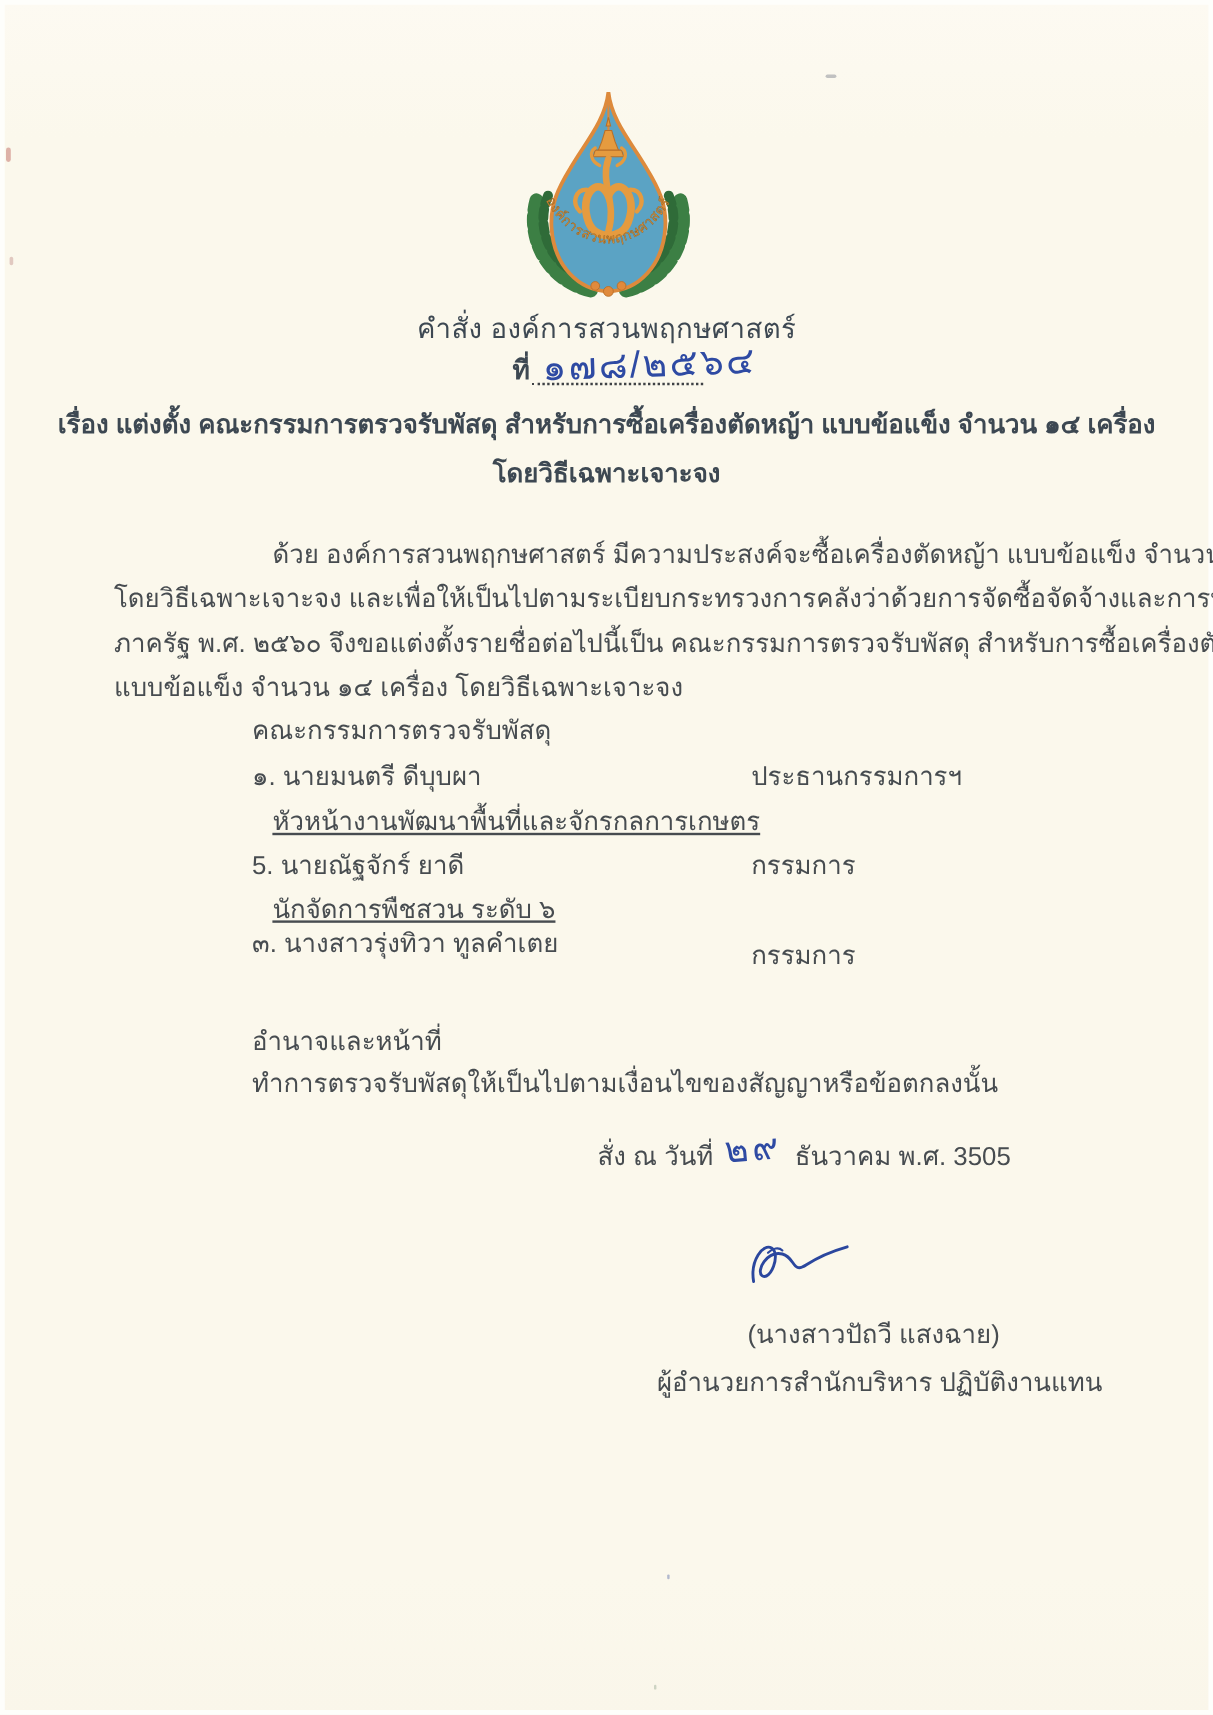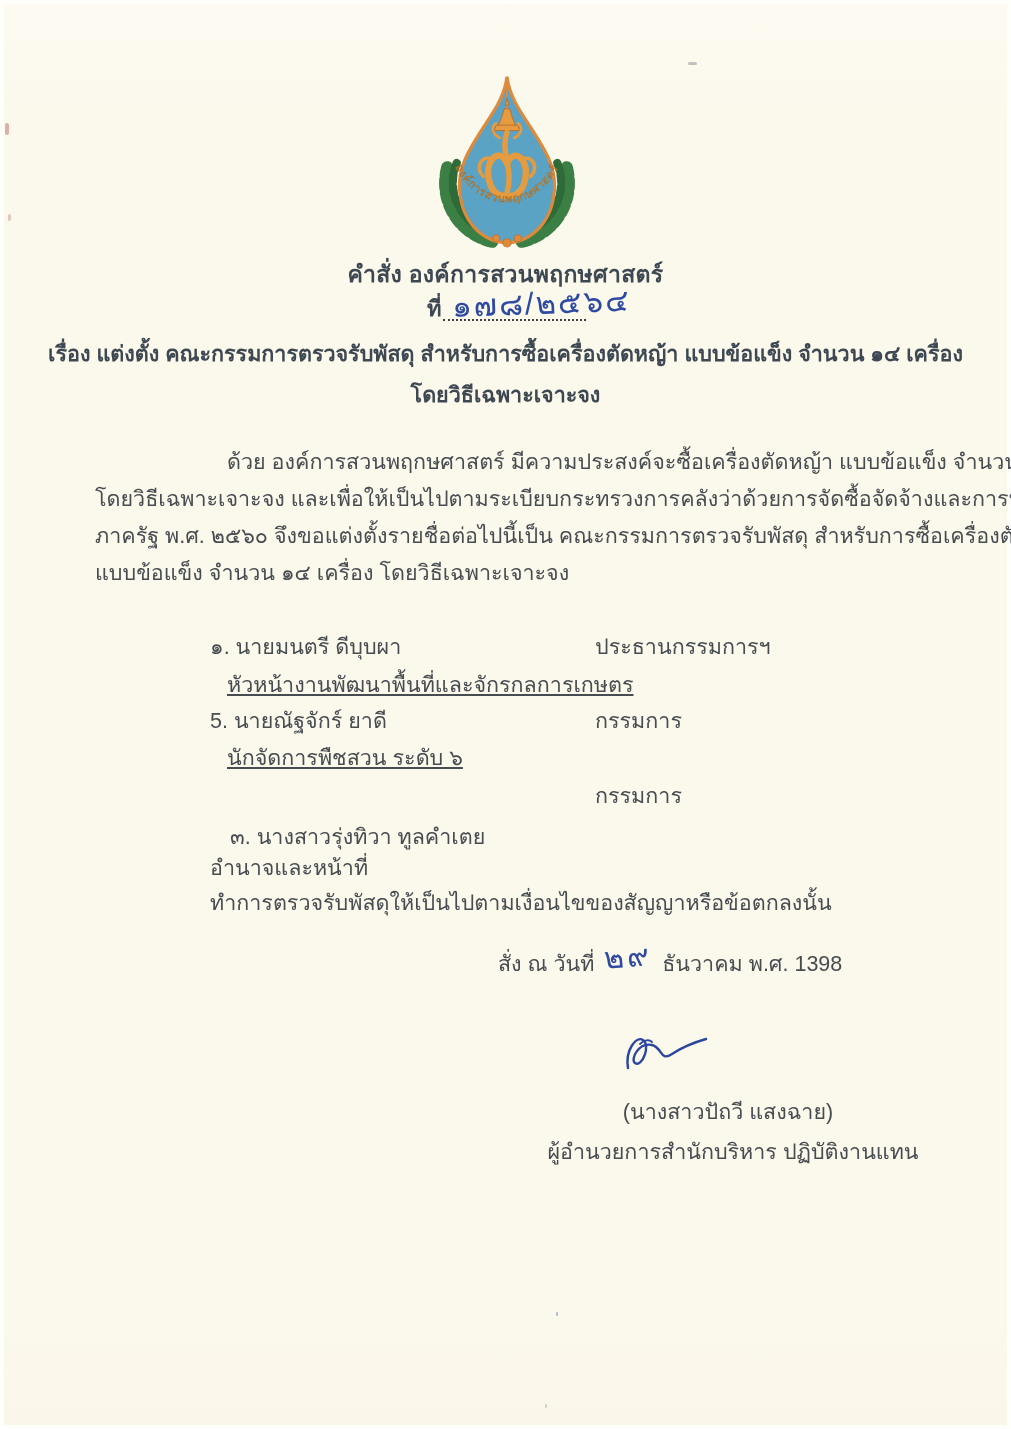--- a/index.html
+++ b/index.html
@@ -10,37 +10,37 @@
     background:
       linear-gradient(180deg,#fdfaf2 0%,#fbf8ec 8%,#fbf8ec 92%,#faf6ea 100%);
     box-shadow:inset 0 0 0 4px #fefefb;
     overflow:hidden;
     font-family:"Liberation Sans","DejaVu Sans",sans-serif;
     color:#474c50;
     font-size:21.5px;
   }
   .abs{position:absolute;}
   .center-line{left:0;width:1011px;text-align:center;}
-  .doc-title{top:256px;font-size:23px;font-weight:700;color:#3d4852;letter-spacing:.3px;}
+  .doc-title{top:256px;font-size:23px;font-weight:400;color:#3d4852;letter-spacing:.3px;}
   .number-row{top:290px;left:427px;white-space:nowrap;}
   .number-prefix{font-size:22px;font-weight:600;color:#3d4852;vertical-align:baseline;}
   .handwritten{
     font-size:31px;color:#2e4aa3;display:inline-block;
     transform:rotate(-2deg);letter-spacing:2px;line-height:1;
   }
   .number-hand{margin-left:10px;position:relative;top:-2px;}
   .dotted-line{top:319px;left:443px;width:143px;height:0;border-bottom:2px dotted #3f4245;}
   .subject{font-weight:600;color:#3d4852;}
   .subject1{top:336px;}
   .subject2{top:377px;}
   .para-line{left:95px;width:830px;white-space:nowrap;}
   .indent1{padding-left:132px;}
   .sec{left:210px;white-space:nowrap;}
   .pos{left:227px;white-space:nowrap;text-decoration:underline;}
-  .role{left:595px;white-space:nowrap;}
+  .role{left:626px;white-space:nowrap;}
   .date-row{top:946px;left:498px;white-space:nowrap;}
   .date-hand{font-size:30px;margin:0 10px;position:relative;top:-4px;transform:rotate(-5deg);letter-spacing:3px;}
   .sig-name{top:1094px;left:578px;width:300px;text-align:center;}
   .sig-title1{top:1134px;left:528px;width:410px;text-align:center;}
   .sig-title2{top:1172px;left:528px;width:410px;text-align:center;}
   .artifact{position:absolute;border-radius:2px;}
   .a1{left:688px;top:62px;width:9px;height:3px;background:#8f949b;opacity:.55;}
   .a2{left:5px;top:123px;width:4px;height:12px;background:#c4766f;opacity:.55;}
   .a3{left:8px;top:214px;width:3px;height:7px;background:#c79a94;opacity:.5;}
   .a4{left:556px;top:1312px;width:2px;height:4px;background:#6a7ab0;opacity:.5;}
@@ -101,37 +101,38 @@
   <div class="abs dotted-line"></div>
 
   <div class="abs center-line subject subject1">เรื่อง แต่งตั้ง คณะกรรมการตรวจรับพัสดุ สำหรับการซื้อเครื่องตัดหญ้า แบบข้อแข็ง จำนวน ๑๔ เครื่อง</div>
   <div class="abs center-line subject subject2">โดยวิธีเฉพาะเจาะจง</div>
 
   <div class="abs para-line indent1" style="top:444px;">ด้วย องค์การสวนพฤกษศาสตร์ มีความประสงค์จะซื้อเครื่องตัดหญ้า แบบข้อแข็ง จำนวน ๑๔ เครื่อง</div>
   <div class="abs para-line" style="top:481px;">โดยวิธีเฉพาะเจาะจง  และเพื่อให้เป็นไปตามระเบียบกระทรวงการคลังว่าด้วยการจัดซื้อจัดจ้างและการบริหารพัสดุ</div>
   <div class="abs para-line" style="top:518px;">ภาครัฐ พ.ศ. ๒๕๖๐  จึงขอแต่งตั้งรายชื่อต่อไปนี้เป็น  คณะกรรมการตรวจรับพัสดุ  สำหรับการซื้อเครื่องตัดหญ้า</div>
   <div class="abs para-line" style="top:555px;">แบบข้อแข็ง จำนวน ๑๔ เครื่อง โดยวิธีเฉพาะเจาะจง</div>
 
+  <div class="abs sec" style="top:591px;">คณะกรรมการตรวจรับพัสดุ</div>
 
   <div class="abs sec" style="top:629px;">๑. นายมนตรี ดีบุบผา</div>
   <div class="abs role" style="top:629px;">ประธานกรรมการฯ</div>
   <div class="abs pos" style="top:667px;">หัวหน้างานพัฒนาพื้นที่และจักรกลการเกษตร</div>
 
   <div class="abs sec" style="top:703px;">5. นายณัฐจักร์ ยาดี</div>
   <div class="abs role" style="top:703px;">กรรมการ</div>
   <div class="abs pos" style="top:740px;">นักจัดการพืชสวน ระดับ ๖</div>
 
-  <div class="abs sec" style="top:819px;margin-left:20px;">๓. นางสาวรุ่งทิวา ทูลคำเตย</div>
+  <div class="abs sec" style="top:768px;">๓. นางสาวรุ่งทิวา ทูลคำเตย</div>
   <div class="abs role" style="top:778px;">กรรมการ</div>
 
   <div class="abs sec" style="top:850px;">อำนาจและหน้าที่</div>
   <div class="abs sec" style="top:885px;">ทำการตรวจรับพัสดุให้เป็นไปตามเงื่อนไขของสัญญาหรือข้อตกลงนั้น</div>
 
   <div class="abs date-row">
-    <span>สั่ง ณ วันที่</span><span class="handwritten date-hand">๒๙</span><span>ธันวาคม พ.ศ. 1398</span>
+    <span>สั่ง ณ วันที่</span><span class="handwritten date-hand">๒๙</span><span>ธันวาคม พ.ศ. 3505</span>
   </div>
 
   <svg class="abs" style="left:622px;top:1030px;" width="92" height="48" viewBox="0 0 92 48">
     <path d="M6,38 C3,20 14,6 21,10 C29,15 20,38 13,33 C8,29 17,12 30,15 C41,18 38,32 50,24 C59,18 70,13 84,9" fill="none" stroke="#2b479e" stroke-width="2.4" stroke-linecap="round"></path>
     <path d="M18,14 C22,10 27,9 30,12" fill="none" stroke="#2b479e" stroke-width="1.8" stroke-linecap="round"></path>
   </svg>
 
   <div class="abs sig-title1">ผู้อำนวยการสำนักบริหาร ปฏิบัติงานแทน</div>
   <div class="abs sig-name">(นางสาวปัถวี แสงฉาย)</div>
 

